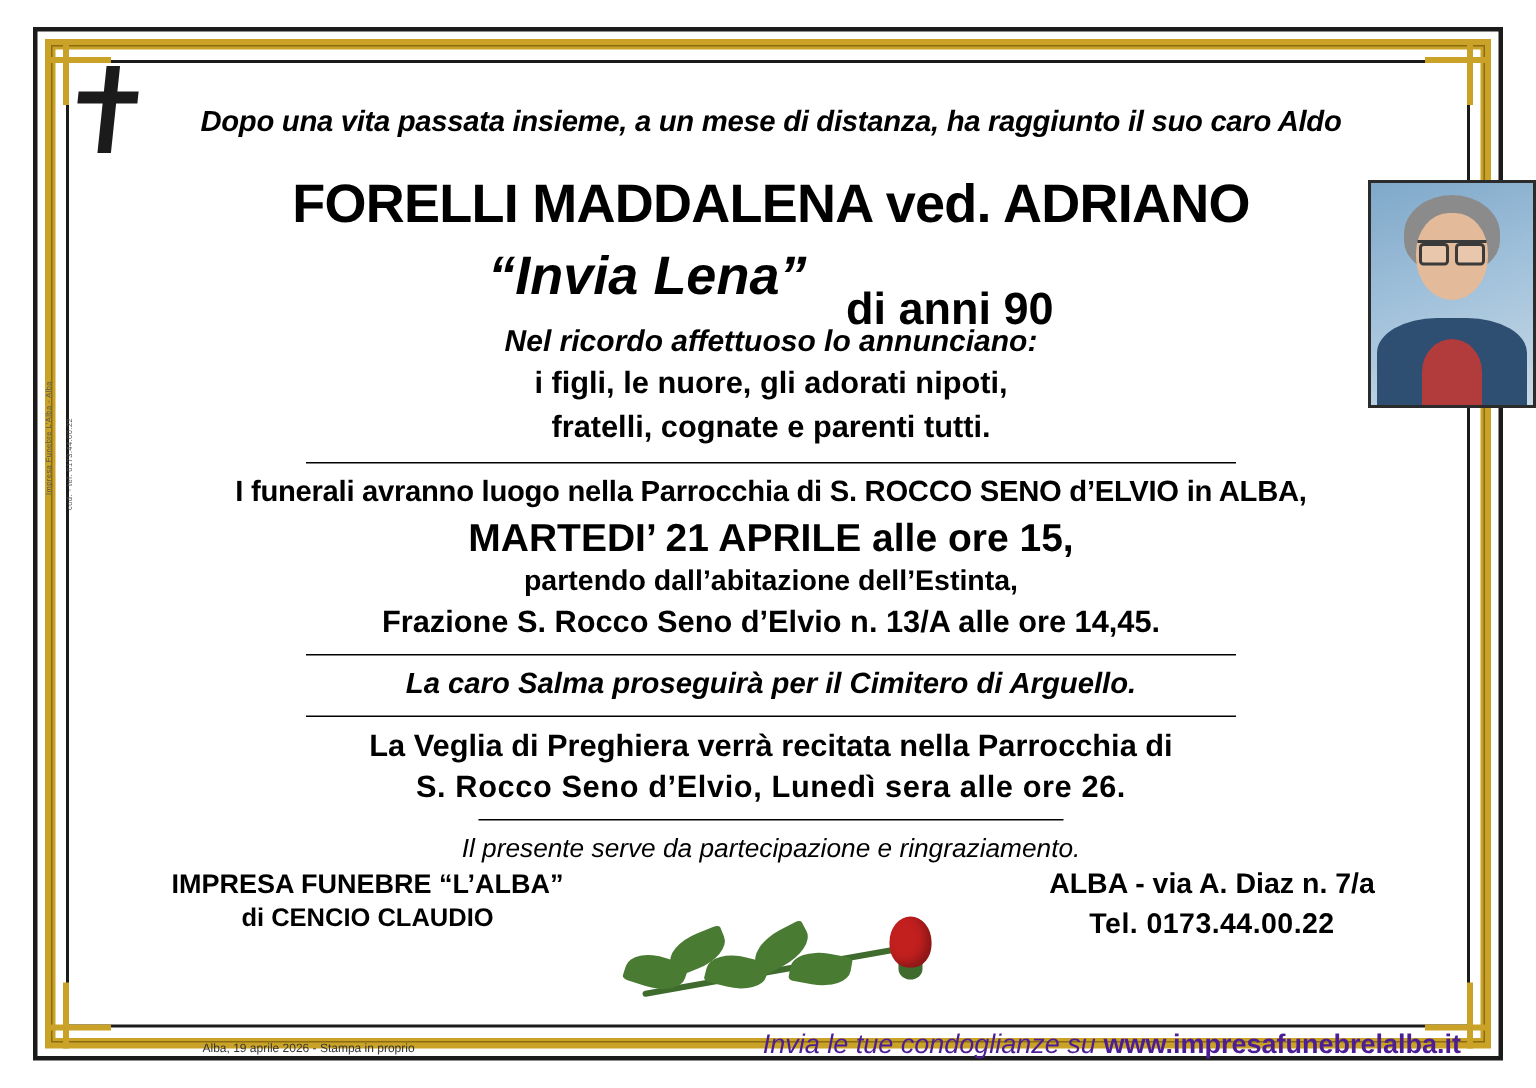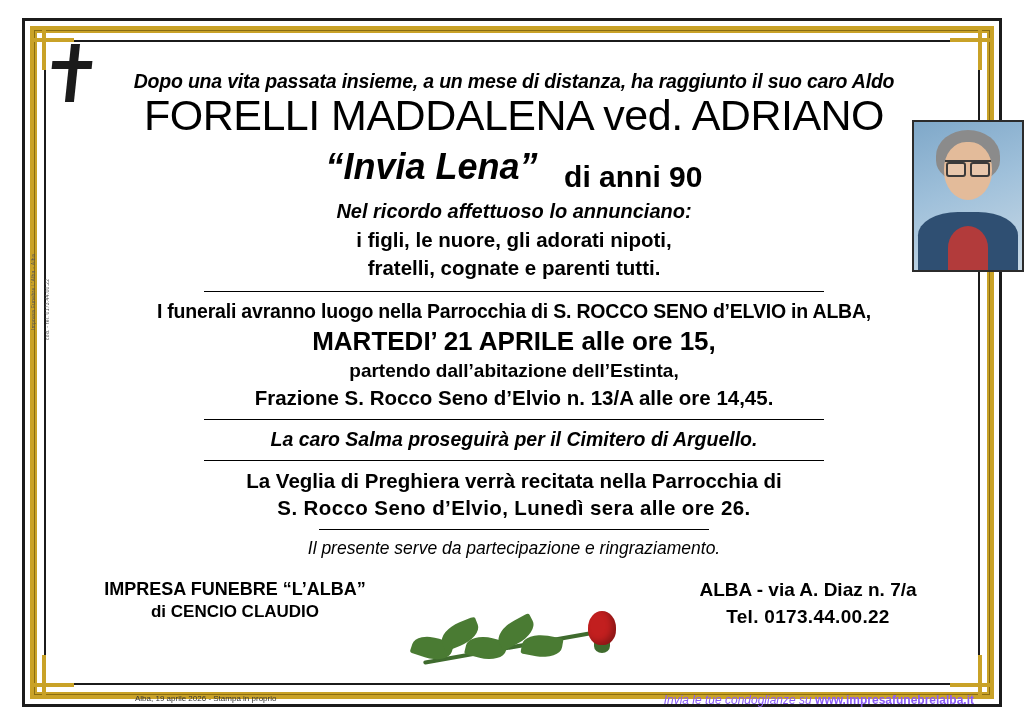--- a/index.html
+++ b/index.html
@@ -138,24 +138,24 @@
 
   .line-intro {
     font-style: italic;
     font-weight: bold;
     font-size: 19.5px;
     letter-spacing: -0.2px;
     margin-top: 14px;
   }
 
   .name {
-    font-weight: normal;
-    font-size: 43px;
+    font-weight: bold;
+    font-size: 36px;
     letter-spacing: -0.5px;
-    margin-top: 0;
+    margin-top: 24px;
     line-height: 1.05;
     white-space: nowrap;
   }
 
   .nick-row {
     position: relative;
     margin-top: 8px;
     height: 46px;
   }
   .nickname {
@@ -165,21 +165,21 @@
     display: inline-block;
     vertical-align: baseline;
   }
   .age {
     font-weight: bold;
     font-size: 30px;
     display: inline-block;
     margin-left: 22px;
     vertical-align: baseline;
     position: relative;
-    top: 8px;
+    top: 20px;
   }
 
   .memory {
     font-style: italic;
     font-weight: bold;
     font-size: 20px;
     margin-top: 6px;
     line-height: 1.38;
   }
   .memory .l2, .memory .l3 {
@@ -294,21 +294,21 @@
     position: absolute;
     left: 34px; bottom: 0;
     width: 40px; height: 44px;
     background: #b23b3b;
     border-radius: 50% 50% 0 0;
   }
 
   
   .footer {
     position: absolute;
-    left: 60px;
+    left: 70px;
     right: 56px;
     bottom: 52px;
     height: 96px;
   }
   .footer-left {
     position: absolute;
     left: 10px;
     top: 0;
     text-align: center;
     font-weight: bold;
@@ -386,22 +386,22 @@
     left: 135px;
     bottom: 22px;
     font-size: 8px;
     color: #333;
     white-space: nowrap;
   }
   .bottom-right {
     position: absolute;
     right: 50px;
     bottom: 18px;
-    font-size: 12px;
-    color: #8b5cf6;
+    font-size: 18px;
+    color: #4c1d95;
     white-space: nowrap;
     font-style: italic;
     margin-top: 22px;
   }
   .bottom-right b { font-style: normal; }
 </style>
 </head>
 <body>
 
 <div id="poster">

